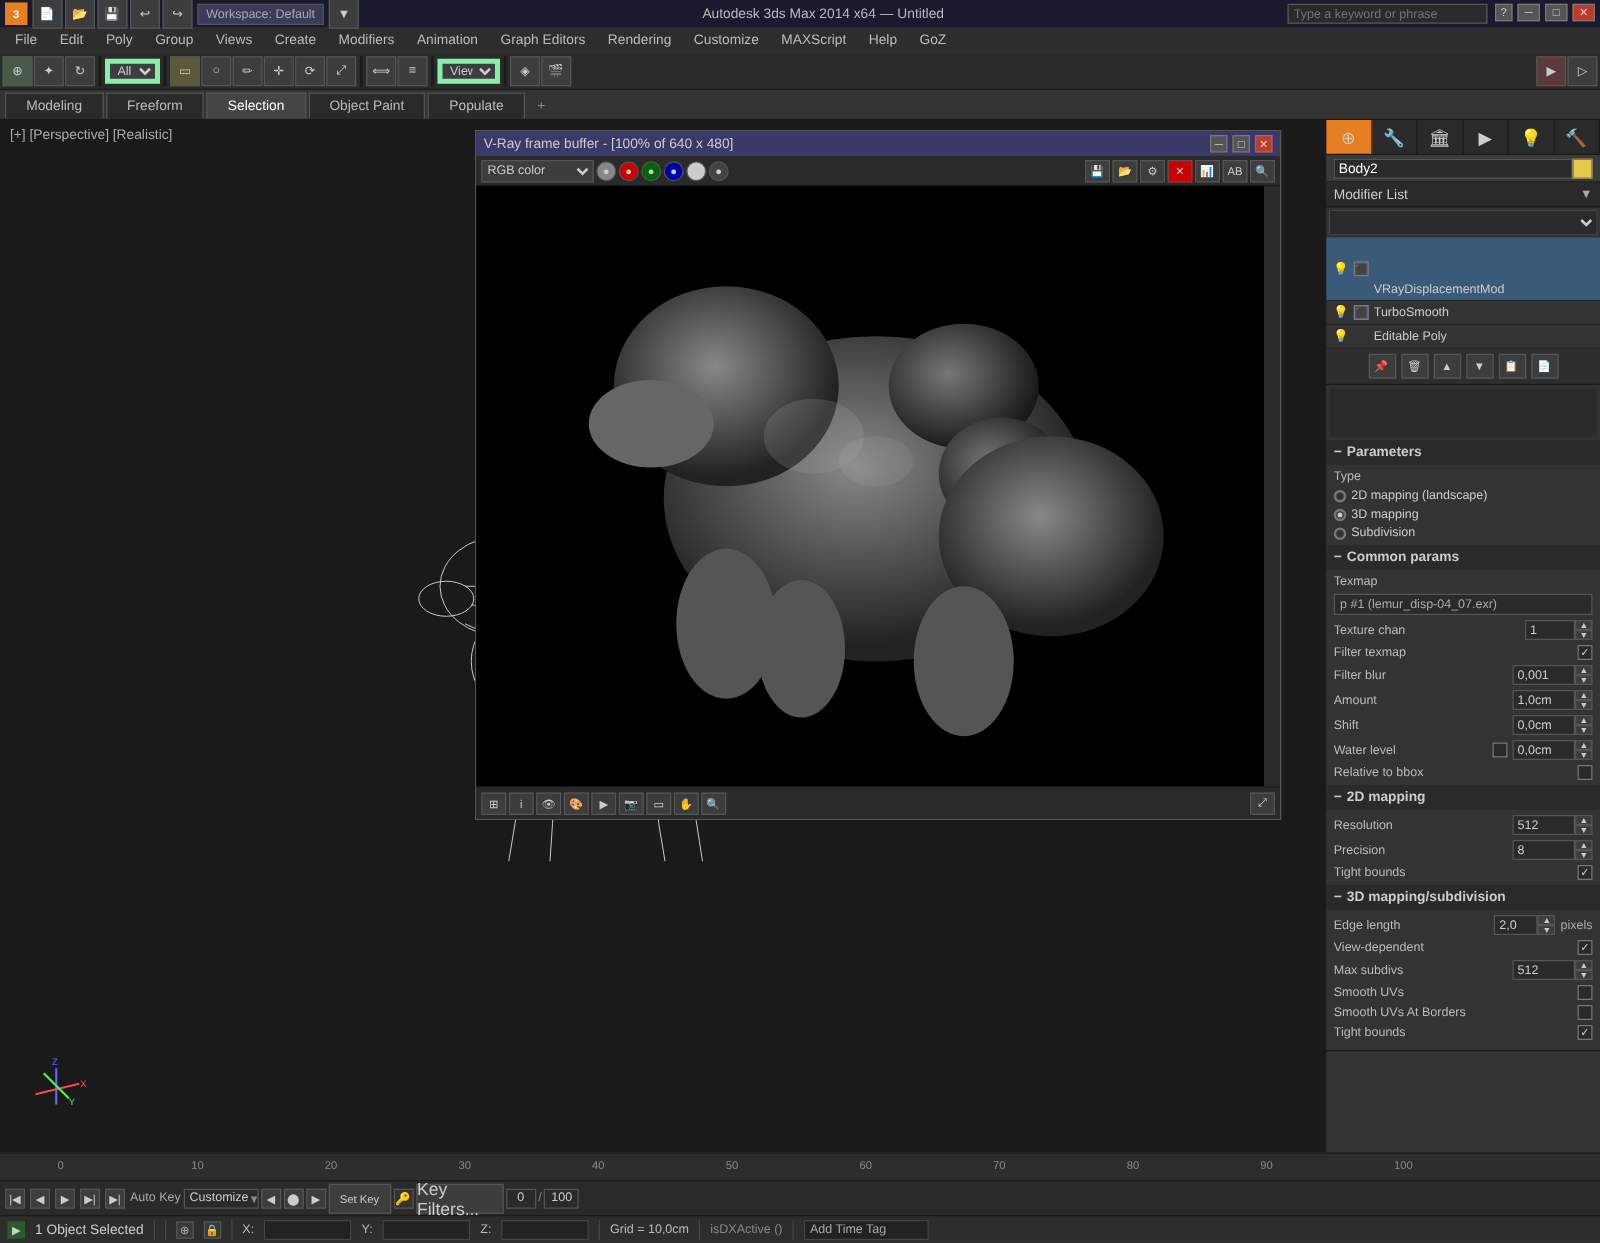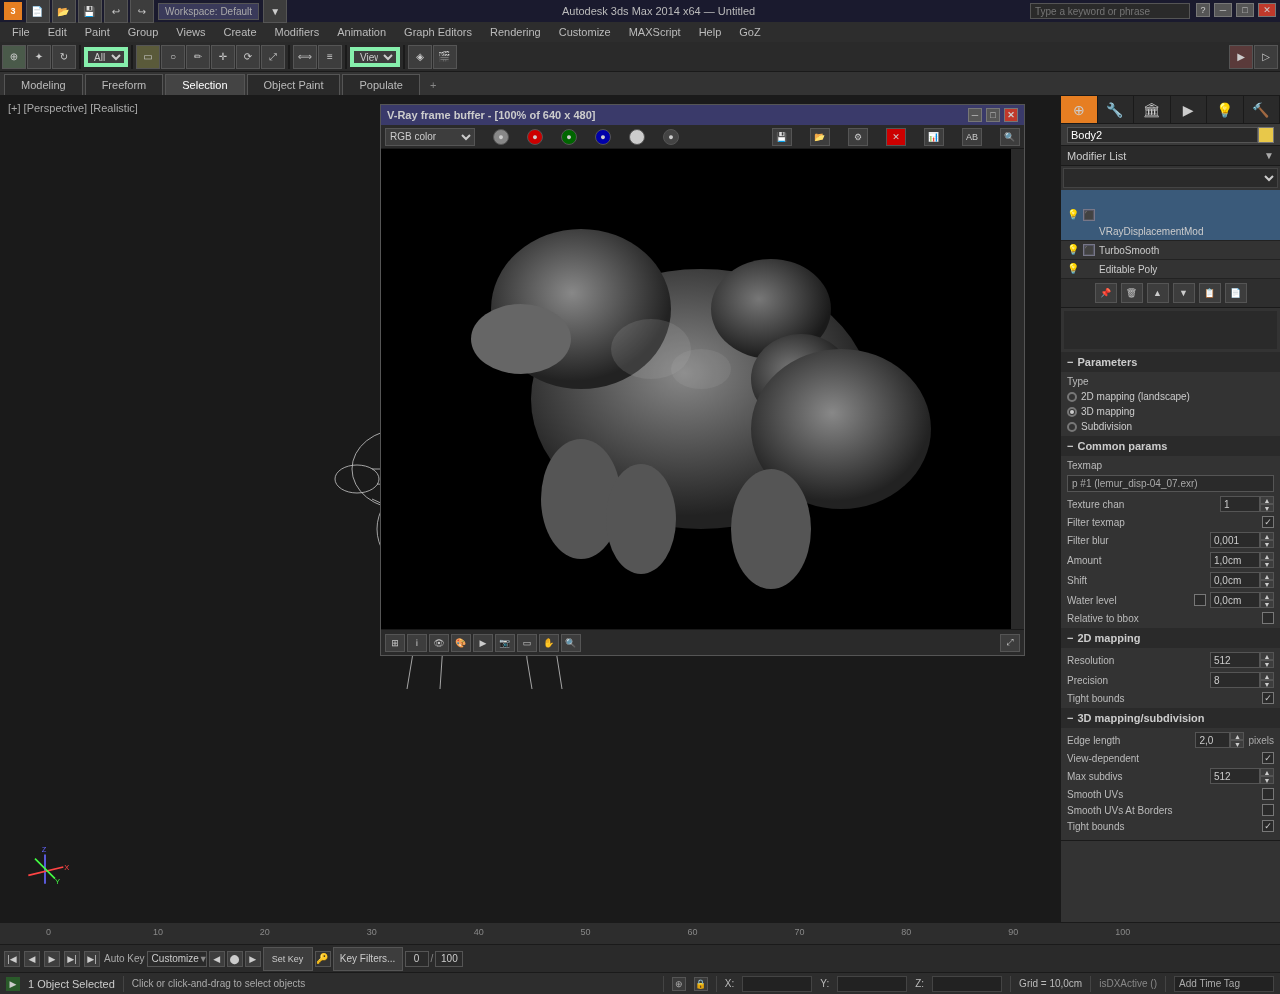--- a/index.html
+++ b/index.html
@@ -34,23 +34,23 @@
     
     #main { display: flex; width: 100%; height: calc(994px - 22px - 20px - 30px - 24px - 28px - 22px - 22px); }
 
     
     #viewport { flex: 1; background: #1a1a1a; position: relative; overflow: hidden; }
     #viewport-label { position: absolute; top: 6px; left: 8px; color: #aaa; font-size: 11px; z-index: 2; }
     #viewport-axes { position: absolute; bottom: 30px; left: 20px; width: 50px; height: 50px; }
 
     
     #vray-window { position: absolute; top: 8px; left: 380px; width: 645px; background: #2a2a2a; border: 1px solid #555; z-index: 10; }
-    #vray-titlebar { height: 20px; background: #3a3a6a; display: flex; align-items: center; justify-content: space-between; padding: 0 6px; font-weight: bold; }
+    #vray-titlebar { height: 20px; background: #3a3a6a; display: flex; align-items: center; justify-content: space-between; padding: 0 6px; }
     #vray-titlebar span { color: #ccc; font-size: 11px; }
-    #vray-controls { height: 24px; background: #2a2a2a; display: flex; align-items: center; padding: 0 4px; gap: 18px; border-bottom: 1px solid #1a1a1a; }
+    #vray-controls { height: 24px; background: #2a2a2a; display: flex; align-items: center; padding: 0 4px; gap: 2px; border-bottom: 1px solid #1a1a1a; }
     .vray-btn { width: 20px; height: 18px; background: #3d3d3d; border: 1px solid #555; display: flex; align-items: center; justify-content: center; cursor: pointer; color: #ccc; font-size: 9px; }
     #vray-render { width: 630px; height: 480px; background: #000; display: flex; align-items: center; justify-content: center; overflow: hidden; }
     #vray-footer { height: 26px; background: #2a2a2a; display: flex; align-items: center; padding: 0 4px; gap: 2px; border-top: 1px solid #1a1a1a; }
 
     
     #rightpanel { width: 220px; background: #333; border-left: 1px solid #1a1a1a; display: flex; flex-direction: column; overflow-y: auto; }
     #rp-tabs { display: flex; background: #2a2a2a; height: 28px; border-bottom: 1px solid #1a1a1a; }
     .rp-tab { flex: 1; display: flex; align-items: center; justify-content: center; cursor: pointer; border-right: 1px solid #1a1a1a; }
     .rp-tab.active { background: #e67e22; }
     #rp-obj-name { height: 22px; background: #3a3a3a; display: flex; align-items: center; justify-content: space-between; padding: 0 6px; border-bottom: 1px solid #1a1a1a; }
@@ -128,21 +128,21 @@
     <div class="vray-win-btn">?</div>
     <div class="title-btn">─</div>
     <div class="title-btn">□</div>
     <div class="title-btn close">✕</div>
   </div>
 </div>
 
 <div id="menubar">
   <div class="menu-item">File</div>
   <div class="menu-item">Edit</div>
-  <div class="menu-item">Paint</div>
+  <div class="menu-item">Poly</div>
   <div class="menu-item">Group</div>
   <div class="menu-item">Views</div>
   <div class="menu-item">Create</div>
   <div class="menu-item">Modifiers</div>
   <div class="menu-item">Animation</div>
   <div class="menu-item">Graph Editors</div>
   <div class="menu-item">Rendering</div>
   <div class="menu-item">Customize</div>
   <div class="menu-item">MAXScript</div>
   <div class="menu-item">Help</div>
@@ -599,34 +599,33 @@
     <span style="color:#aaa;font-size:10px;">Auto Key</span>
     <div style="width:60px;height:16px;background:#2a2a2a;border:1px solid #555;display:flex;align-items:center;padding:0 4px;">
       <span style="font-size:10px;color:#ccc;">Customize</span>
       <span style="font-size:9px;color:#888;margin-left:auto;">▼</span>
     </div>
     <div class="timeline-btn">◀</div>
     <div class="timeline-btn">⬤</div>
     <div class="timeline-btn">▶</div>
     <div class="tb-btn" style="width:50px;font-size:9px;">Set Key</div>
     <div style="width:16px;height:16px;background:#333;border:1px solid #555;display:flex;align-items:center;justify-content:center;font-size:10px;">🔑</div>
-    <div class="tb-btn" style="width:70px;font-size:10px;">Key Filters...</div>
+    <div class="tb-btn" style="width:70px;font-size:14px;">Key Filters...</div>
     <div style="display:flex;align-items:center;gap:2px;">
       <input type="text" value="0" style="width: 24px; height: 16px; background: rgb(42, 42, 42); border: 1px solid rgb(85, 85, 85); color: rgb(204, 204, 204); font-size: 10px; text-align: center;">
       <span style="color:#888;font-size:10px;">/</span>
       <input type="text" value="100" style="width: 28px; height: 16px; background: rgb(42, 42, 42); border: 1px solid rgb(85, 85, 85); color: rgb(204, 204, 204); font-size: 10px; text-align: center;">
     </div>
   </div>
 </div>
 
 <div id="statusbar">
   <div style="width:14px;height:14px;background:#2a5a2a;display:flex;align-items:center;justify-content:center;font-size:9px;">▶</div>
   <span style="color:#ccc;font-size:11px;">1 Object Selected</span>
   <div class="status-sep"></div>
-  <span style="color:#aaa;font-size:10px;flex:1;">Click or click-and-drag to select objects</span>
   <div class="status-sep"></div>
   <div class="status-icon">⊕</div>
   <div class="status-icon">🔒</div>
   <div class="status-sep"></div>
   <span class="status-label">X:</span>
   <div class="status-field" style="width:70px;"></div>
   <span class="status-label">Y:</span>
   <div class="status-field" style="width:70px;"></div>
   <span class="status-label">Z:</span>
   <div class="status-field" style="width:70px;"></div>

